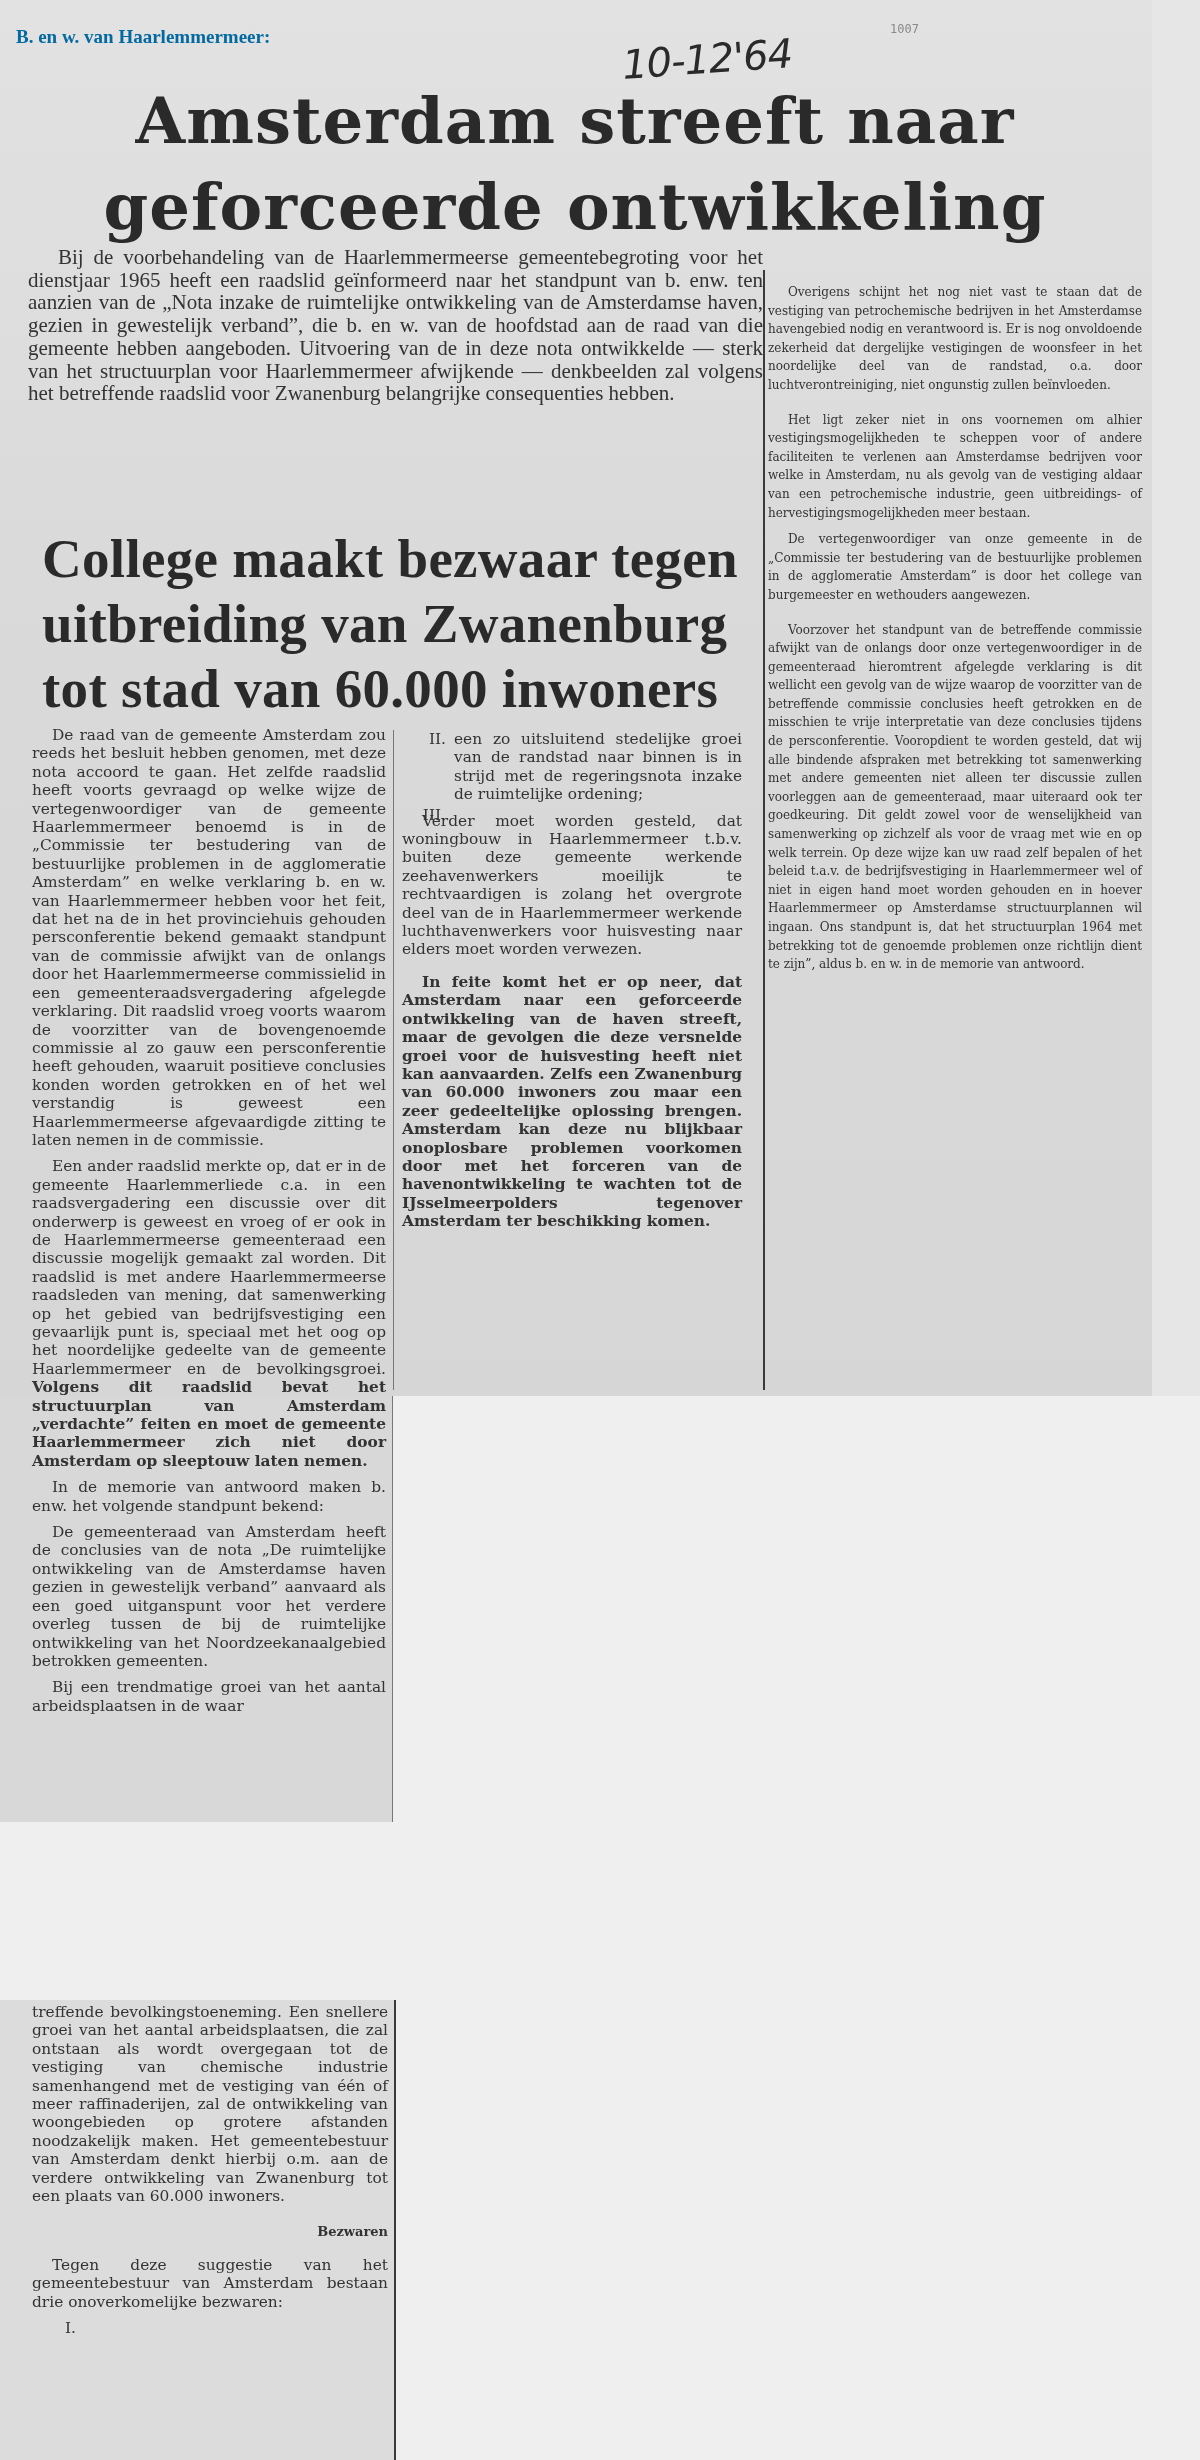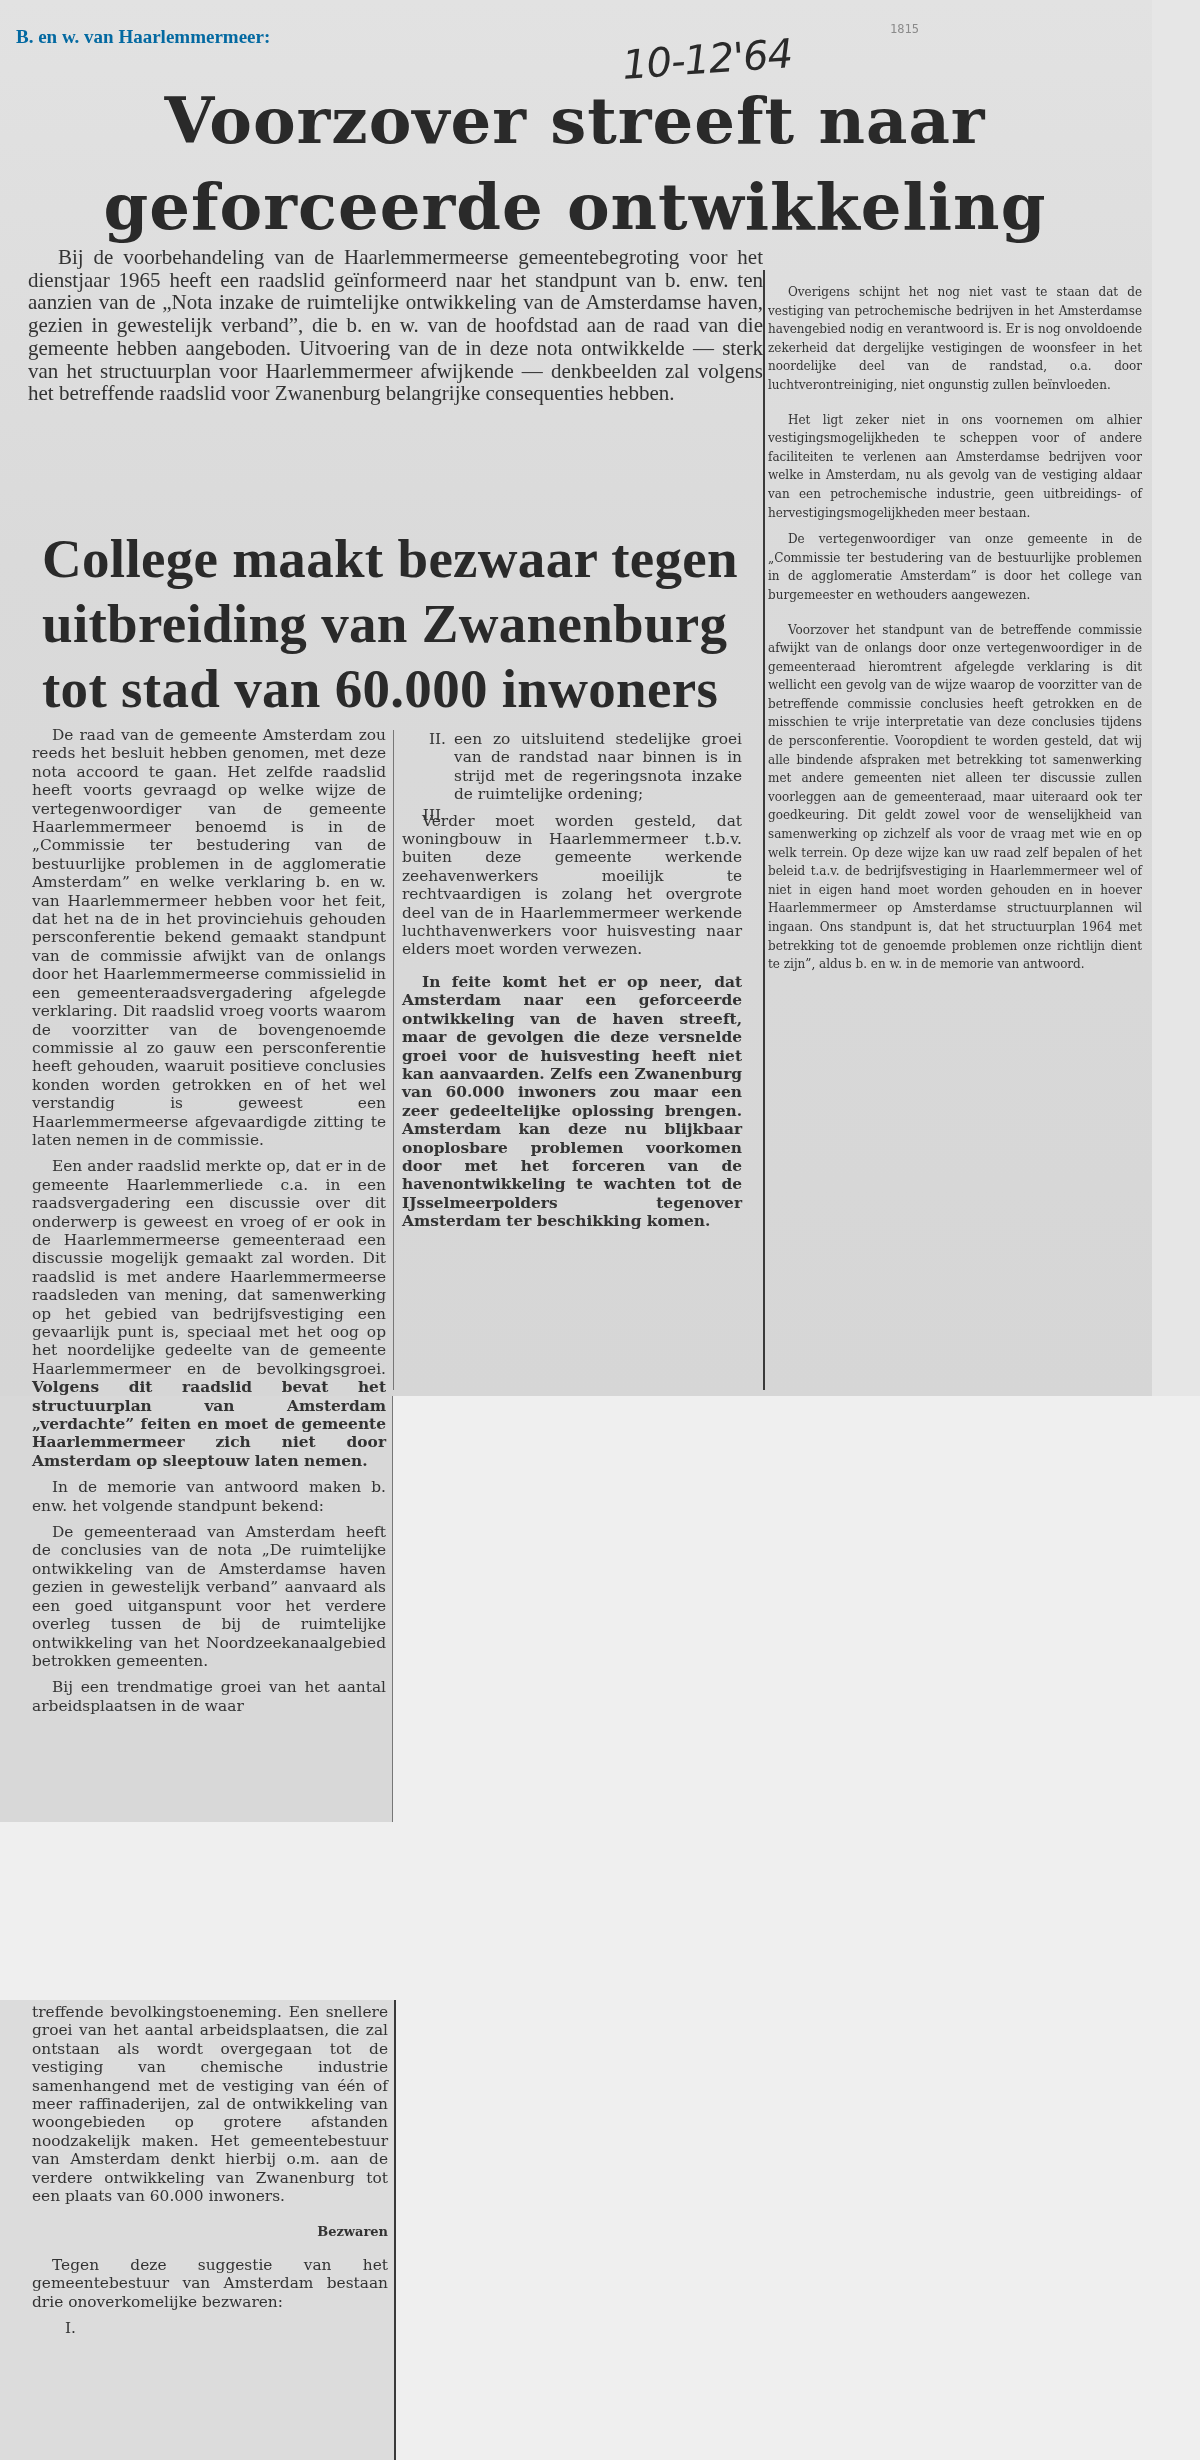--- a/index.html
+++ b/index.html
@@ -67,24 +67,24 @@
 </style>
 </head>
 <body>
 
 <div class="paper" id="clip-top"></div>
 <div class="paper" id="edge-strip"></div>
 <div class="paper" id="clip-left-tail"></div>
 <div class="paper" id="clip-bottom"></div>
 
 <div class="kicker">B. en w. van Haarlemmermeer:</div>
-<div class="stamp">1815</div>
+<div class="stamp">1007</div>
 <div class="handwritten">10-12'64</div>
 
-<h1 class="headline-main" style="margin:0;">Voorzover streeft naar geforceerde ontwikkeling</h1>
+<h1 class="headline-main" style="margin:0;">Amsterdam streeft naar geforceerde ontwikkeling</h1>
 
 <div class="lead">Bij de voorbehandeling van de Haarlemmermeerse gemeentebegroting voor het dienstjaar 1965 heeft een raadslid geïnformeerd naar het standpunt van b. enw. ten aanzien van de „Nota inzake de ruimtelijke ontwikkeling van de Amsterdamse haven, gezien in gewestelijk verband”, die b. en w. van de hoofdstad aan de raad van die gemeente hebben aangeboden. Uitvoering van de in deze nota ontwikkelde — sterk van het structuurplan voor Haarlemmermeer afwijkende — denkbeelden zal volgens het betreffende raadslid voor Zwanenburg belangrijke consequenties hebben.</div>
 
 <h2 class="headline-sub" style="margin:16px;">College maakt bezwaar tegen uitbreiding van Zwanenburg tot stad van 60.000 inwoners</h2>
 
 <div class="vrule" style="left:763px; top:270px; width:2px; height:1120px;"></div>
 <div class="vrule" style="left:393px; top:730px; width:1px; height:660px; background:#777;"></div>
 <div class="vrule" style="left:392px; top:1396px; width:1px; height:426px; background:#777;"></div>
 <div class="vrule" style="left:394px; top:2000px; width:2px; height:460px;"></div>
 

